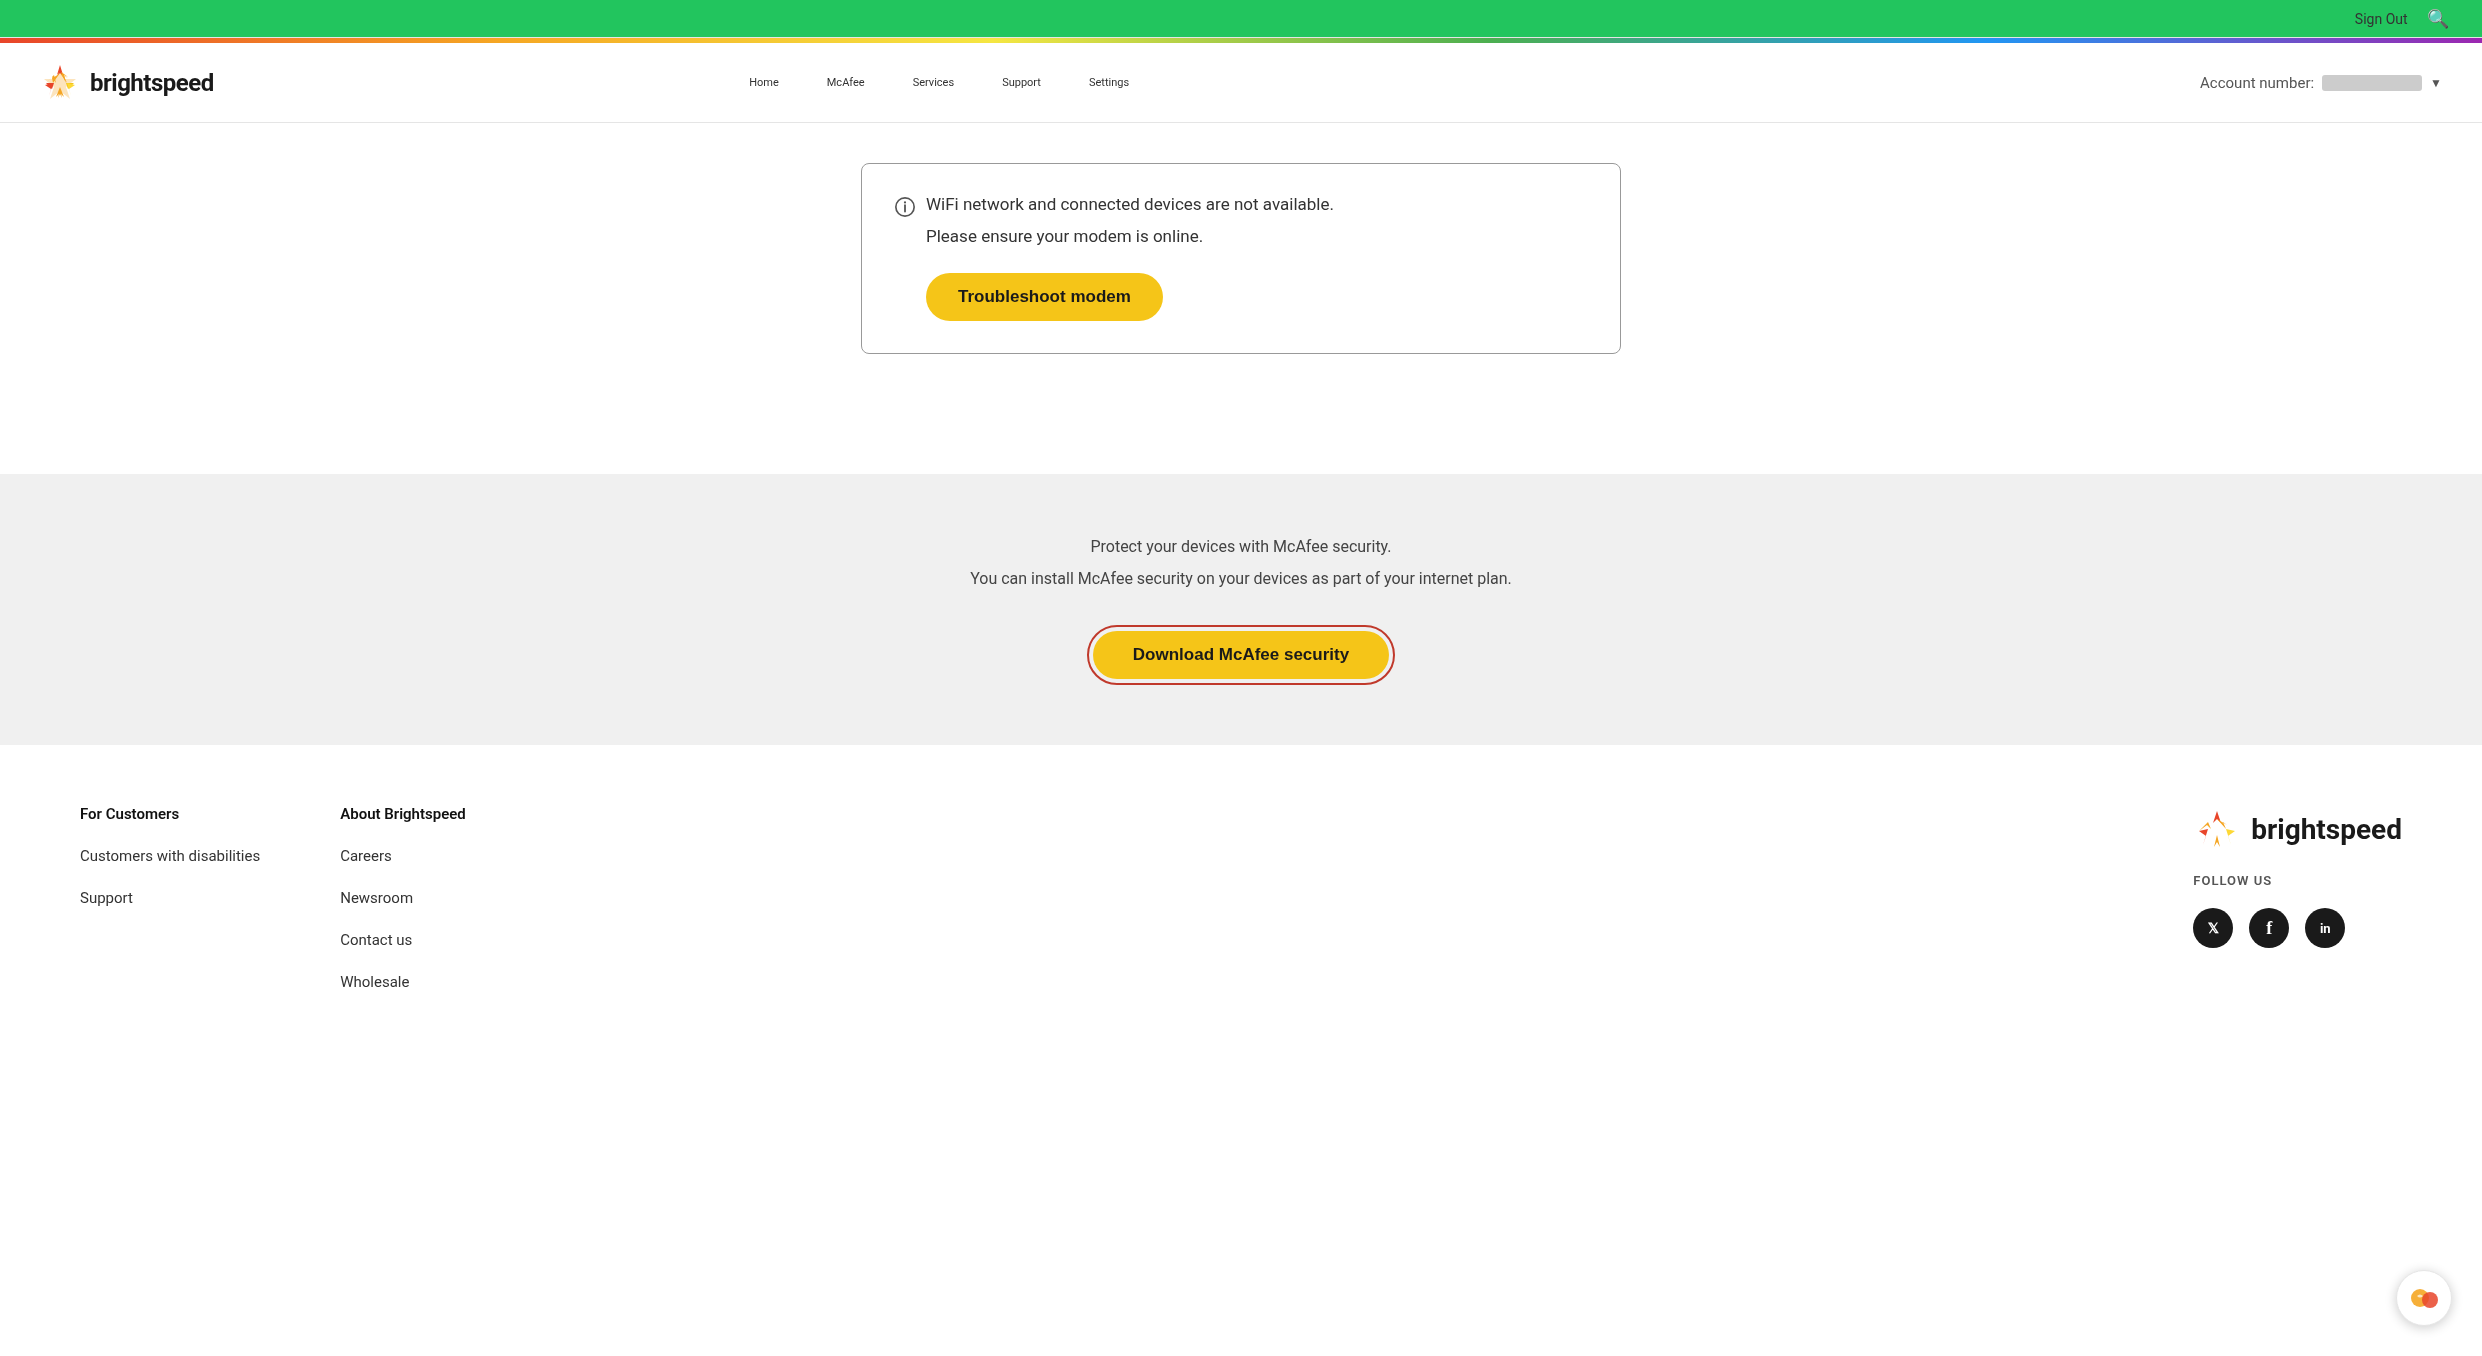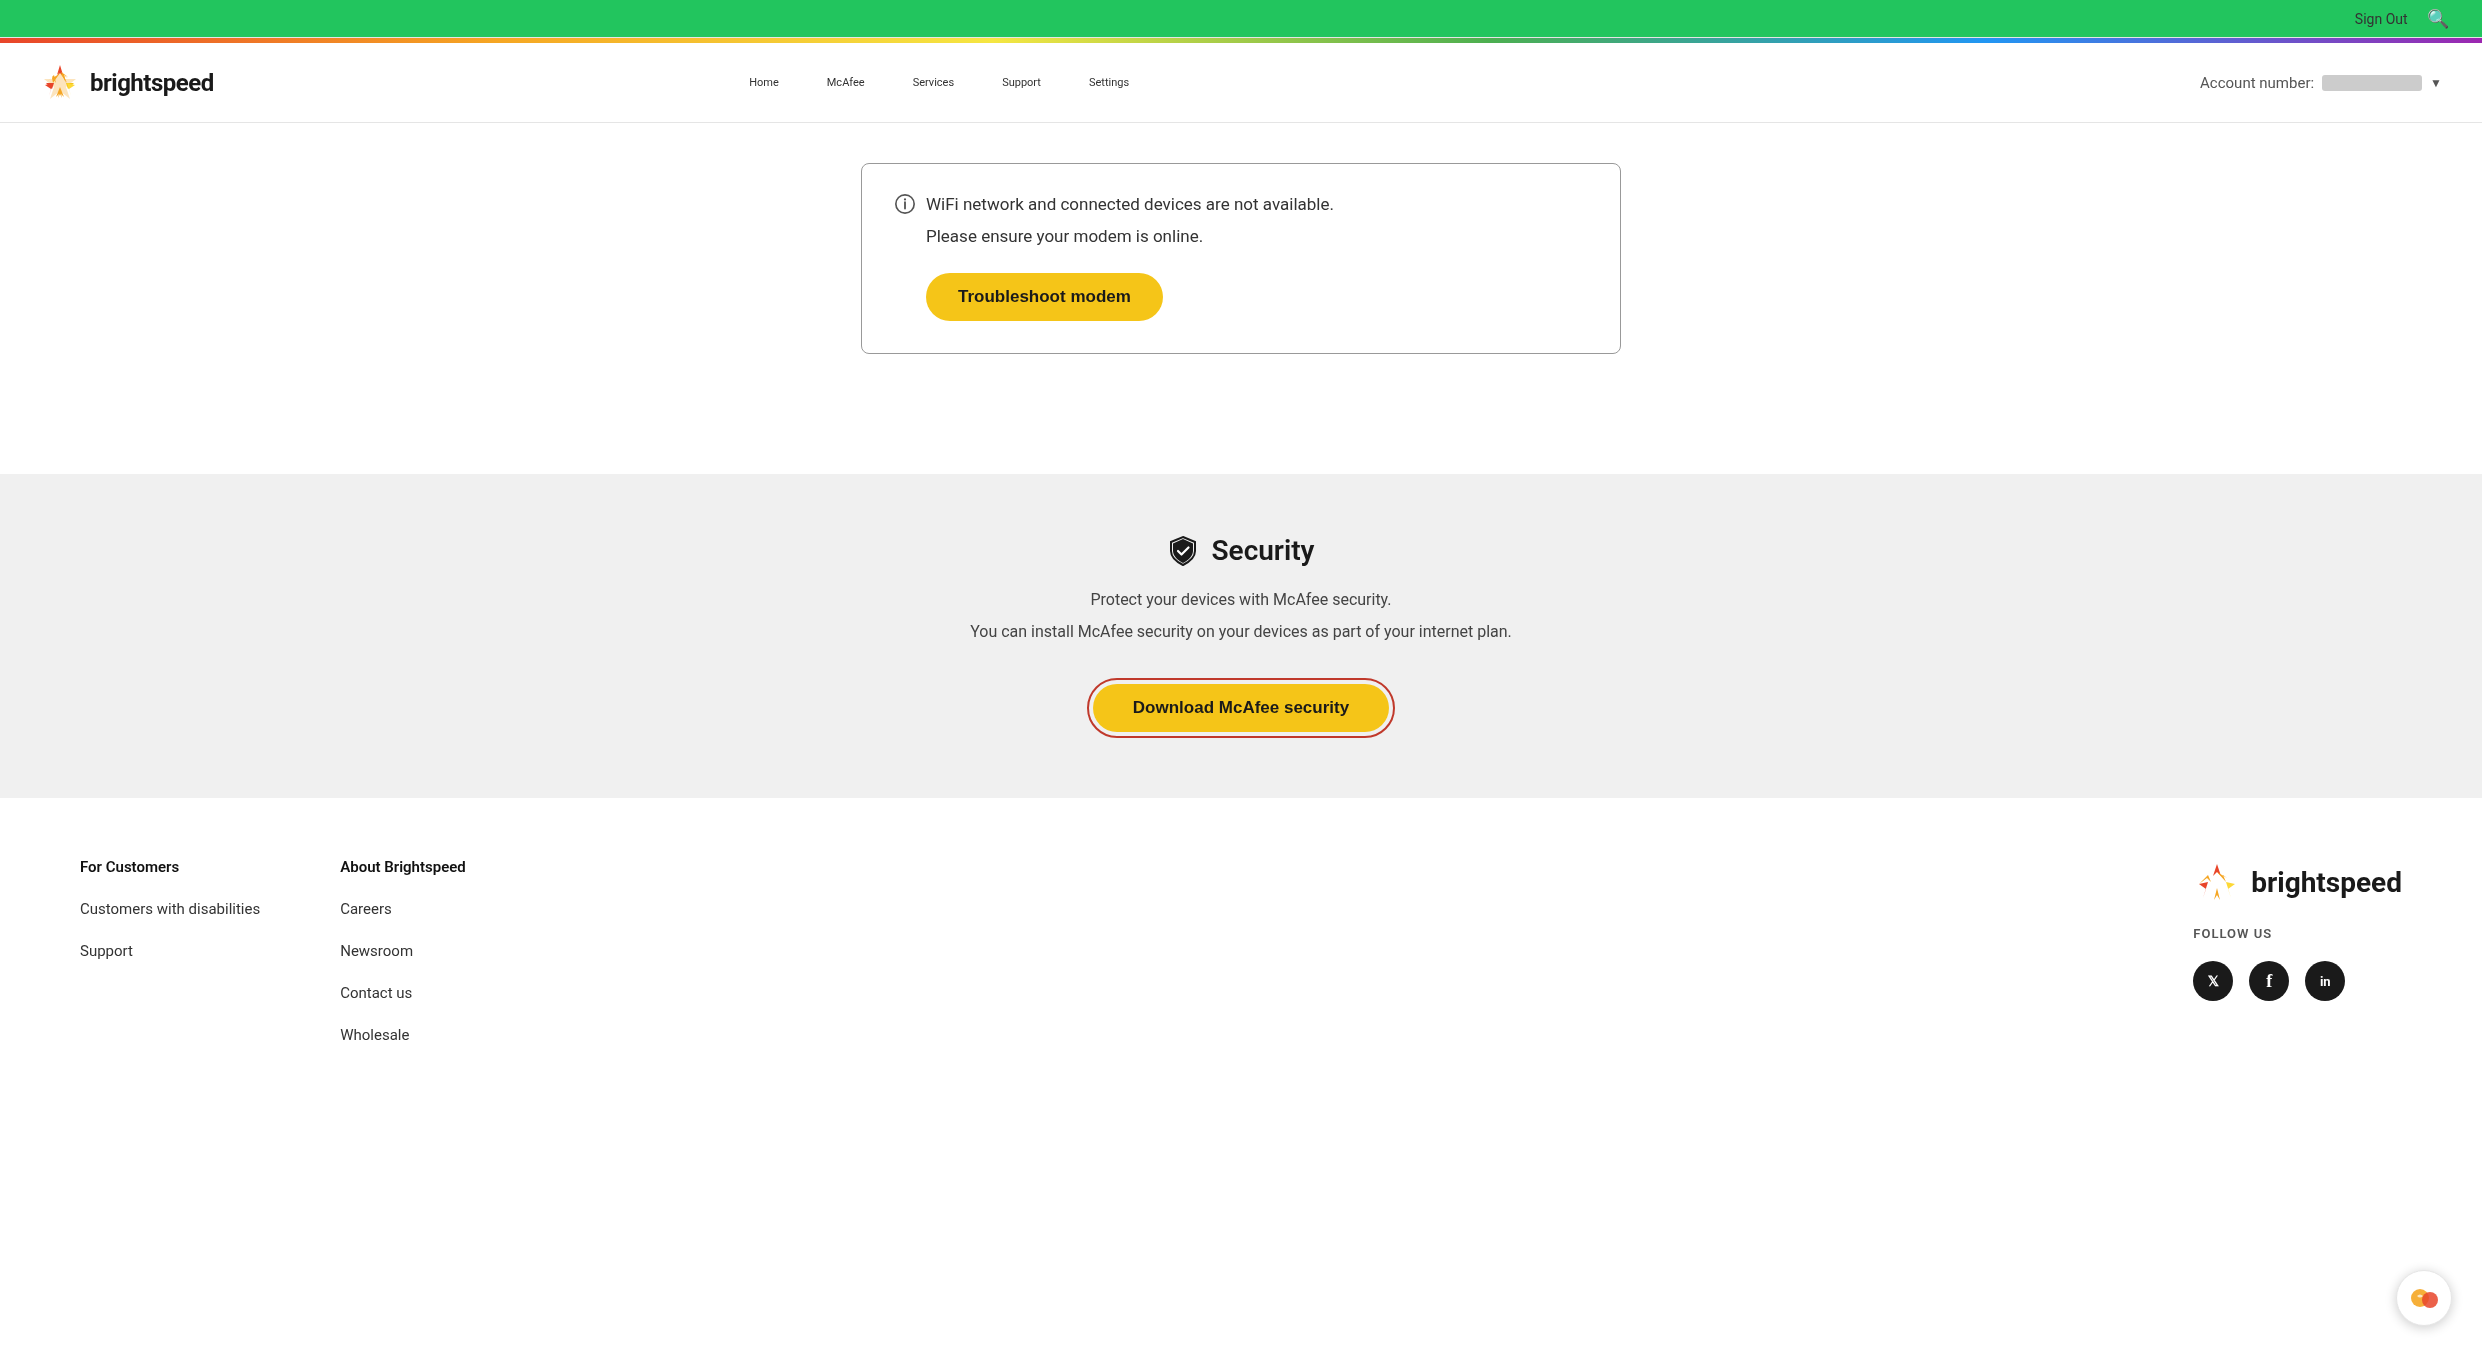--- a/index.html
+++ b/index.html
@@ -106,21 +106,21 @@
     .warning-box {
       border: 1.5px solid #999;
       border-radius: 8px;
       padding: 28px 32px 32px;
       background: #fff;
       max-width: 760px;
       margin: 0 auto 60px;
     }
     .warning-message {
       display: flex;
-      align-items: flex-start;
+      align-items: flex-end;
       gap: 10px;
       margin-bottom: 6px;
     }
     .info-icon {
       width: 22px;
       height: 22px;
       flex-shrink: 0;
       margin-top: 1px;
     }
     .warning-text-primary {
@@ -334,28 +334,20 @@
         <circle cx="12" cy="7" r="1.2" fill="#555"></circle>
       </svg>
       <span class="warning-text-primary">WiFi network and connected devices are not available.</span>
     </div>
     <div class="warning-text-secondary">Please ensure your modem is online.</div>
     <button class="troubleshoot-btn">Troubleshoot modem</button>
   </div>
 </div>
 
 <section class="security-section">
-  <div class="security-title-row">
-    <svg class="shield-icon-wrap" viewBox="0 0 32 32" fill="none" xmlns="http://www.w3.org/2000/svg">
-      <path d="M16 2 L28 7 L28 16 C28 22 22 27 16 30 C10 27 4 22 4 16 L4 7 Z" stroke="#1a1a1a" stroke-width="2" fill="none"></path>
-      <path d="M16 4 L26 8.5 L26 16 C26 21 21 25.5 16 28 C11 25.5 6 21 6 16 L6 8.5 Z" fill="#1a1a1a"></path>
-      <path d="M11 16 L14.5 19.5 L21.5 12.5" stroke="#fff" stroke-width="2.2" stroke-linecap="round" stroke-linejoin="round" fill="none"></path>
-    </svg>
-    <span class="security-title">Security</span>
-  </div>
   <p class="security-desc">Protect your devices with McAfee security.</p>
   <p class="security-desc">You can install McAfee security on your devices as part of your internet plan.</p>
   <div class="download-btn-wrap">
     <button class="download-btn">Download McAfee security</button>
   </div>
 </section>
 
 <footer class="footer">
   <div class="footer-inner">
 

